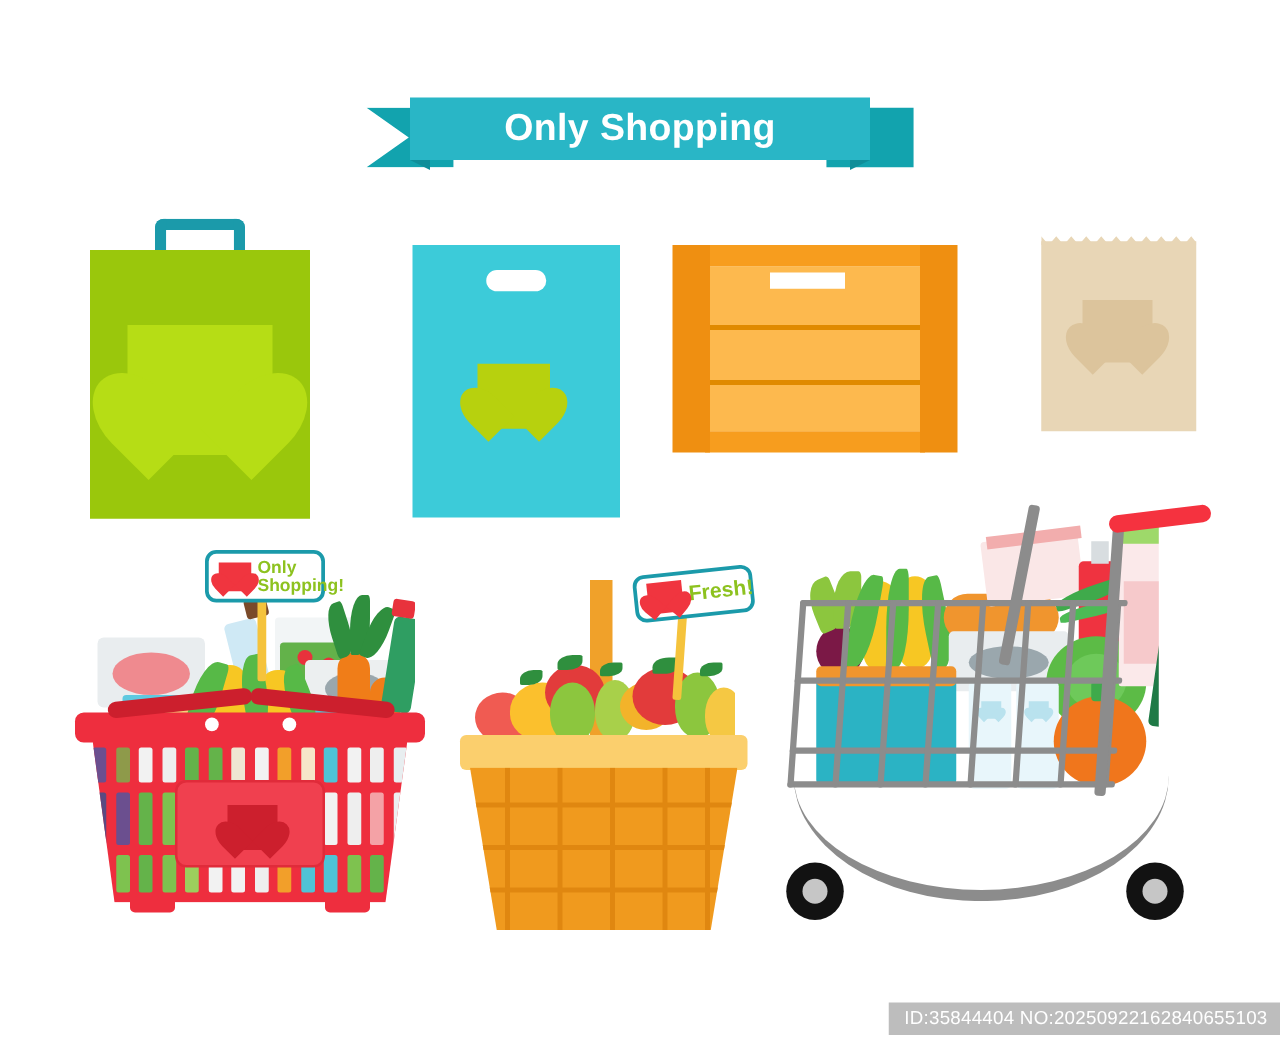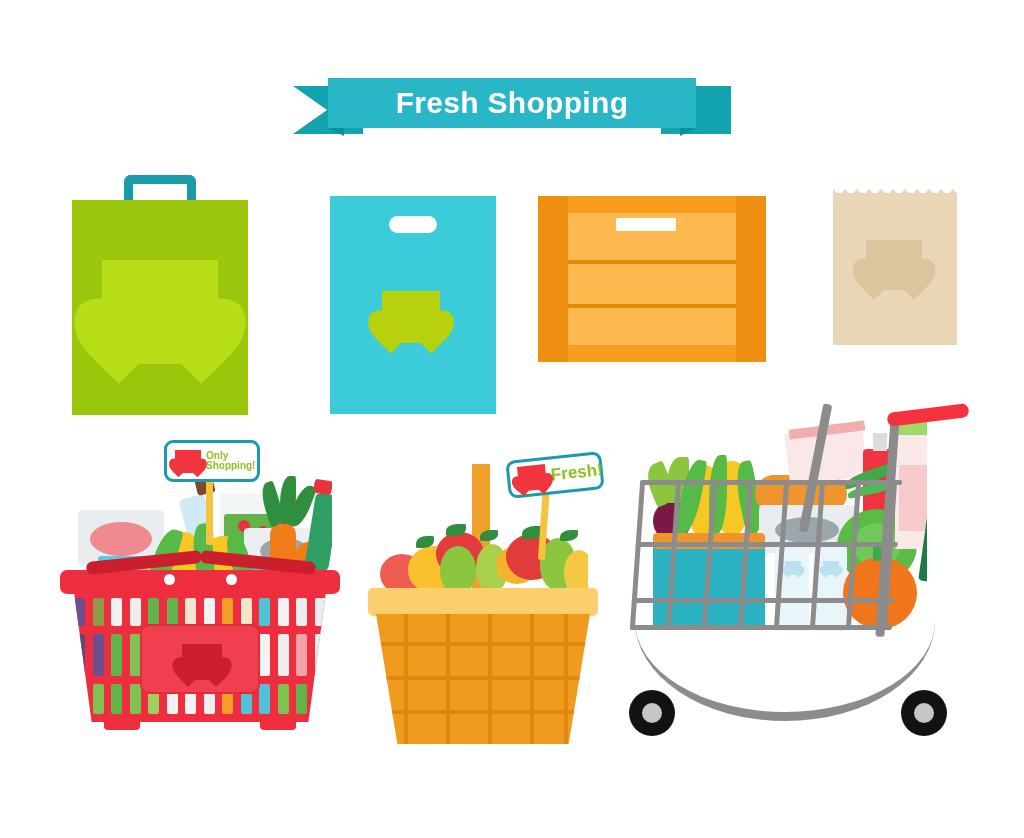--- a/index.html
+++ b/index.html
@@ -53,21 +53,21 @@
                     background:inherit;display:block;}
   .heart i{left:0;transform:rotate(-45deg);transform-origin:100% 100%;}
   .heart b{right:0;transform:rotate(45deg);transform-origin:0 100%;}
 
   
   .post{position:absolute;background:#f5c33c;width:7px;border-radius:2px;}
   .sign{position:absolute;background:#fff;border:3px solid #1b9aaa;border-radius:9px;
         display:flex;align-items:center;gap:5px;padding:4px 8px;box-sizing:border-box;}
   .sign .lbl{color:#8dc21f;font-weight:bold;line-height:1.04;}
   #sign-natural{left:164px;top:440px;width:96px;height:42px;}
-  #sign-natural .lbl{font-size:10px;}
+  #sign-natural .lbl{font-size:14px;}
   #post-natural{left:206px;top:455px;height:90px;}
   #sign-fresh{left:507px;top:456px;width:96px;height:38px;transform:rotate(-6deg);}
   #sign-fresh .lbl{font-size:17px;}
   #post-fresh{left:541px;top:470px;height:90px;transform:rotate(4deg);}
 
   
   #redbasket{left:60px;top:470px;width:280px;height:280px;}
   .rb-goods{position:absolute;left:8px;top:0;width:264px;height:118px;overflow:hidden;}
   .rb-rim{position:absolute;left:0;top:100px;width:280px;height:24px;background:#ee2e3e;
           border-radius:7px;}
@@ -127,21 +127,21 @@
 <body>
 
 <div class="stage">
 
   <div class="abs" id="banner">
     <div class="rib-tail l"></div>
     <div class="rib-tail r"></div>
     <div class="rib-fold-l"></div>
     <div class="rib-fold-r"></div>
     <div class="rib-main"></div>
-    <div class="rib-text">Fresh Shopping</div>
+    <div class="rib-text">Only Shopping</div>
   </div>
 
   <div class="abs" id="greenbag">
     <div class="gb-handle"></div>
     <div class="gb-tab" style="left:48px"></div>
     <div class="gb-tab" style="left:105px"></div>
     <div class="gb-body"></div>
     <div class="gb-heart heart" style="background:#b6dd15">
         <i></i>
         <b></b>
@@ -404,14 +404,15 @@
     </div>
 
     <div class="ct-post" style="left:196px;top:8px;width:9px;height:130px;transform:rotate(11deg)"></div>
     <div class="ct-post" style="left:268px;top:22px;width:9px;height:220px;transform:rotate(4deg)"></div>
     <div class="ct-handlebar"></div>
     <div class="ct-frame"></div>
     <div class="wheel" style="left:14px;top:295px"></div>
     <div class="wheel" style="left:286px;top:295px"></div>
   </div>
 
+  <div class="abs" id="idbar">ID:35844404 NO:20250922162840655103</div>
 
 </div>
 
 </body></html>

